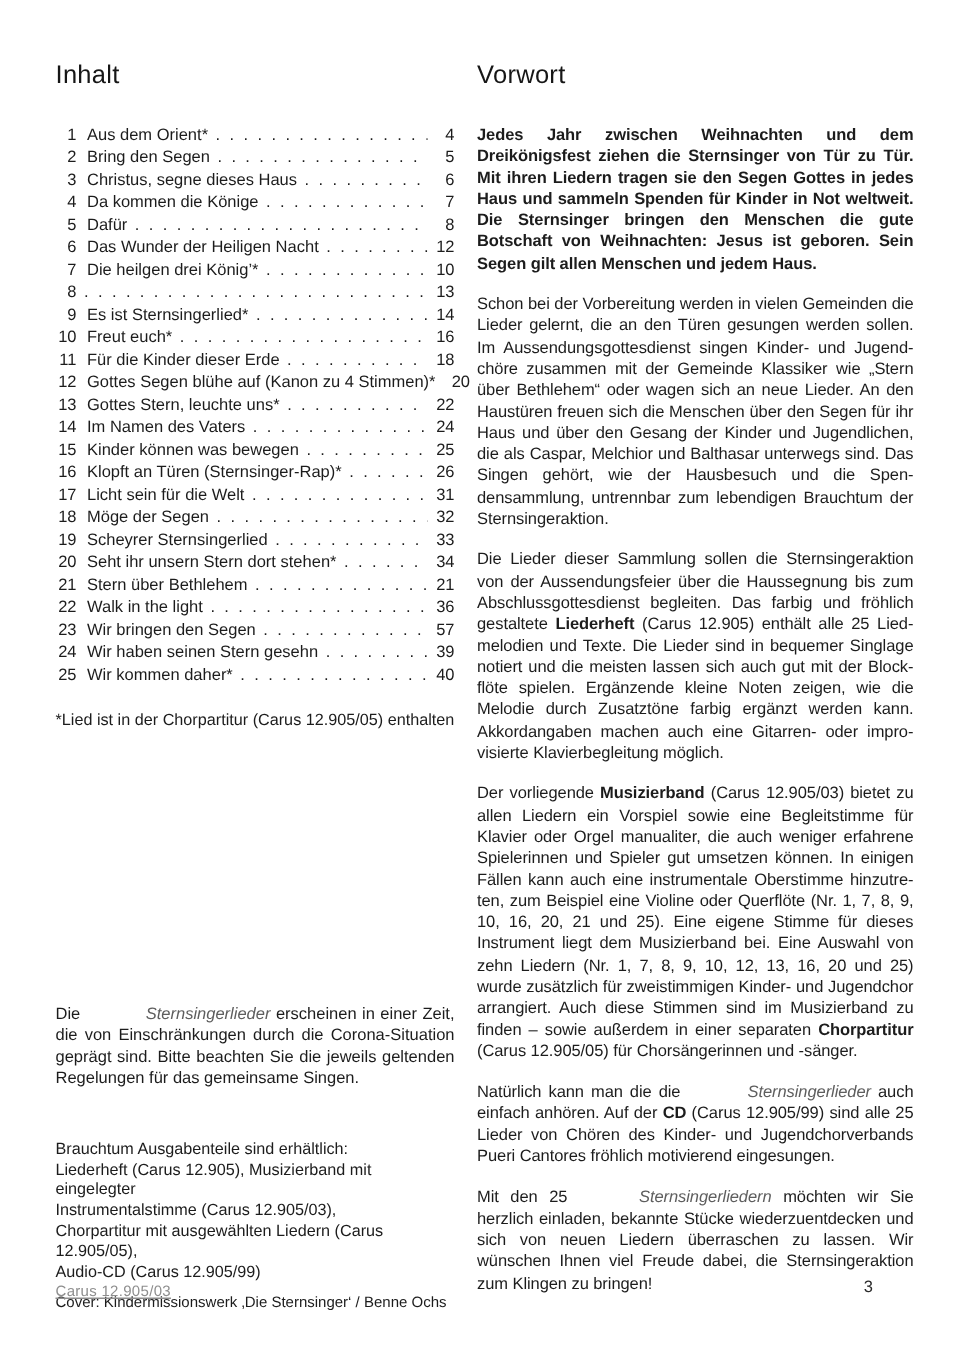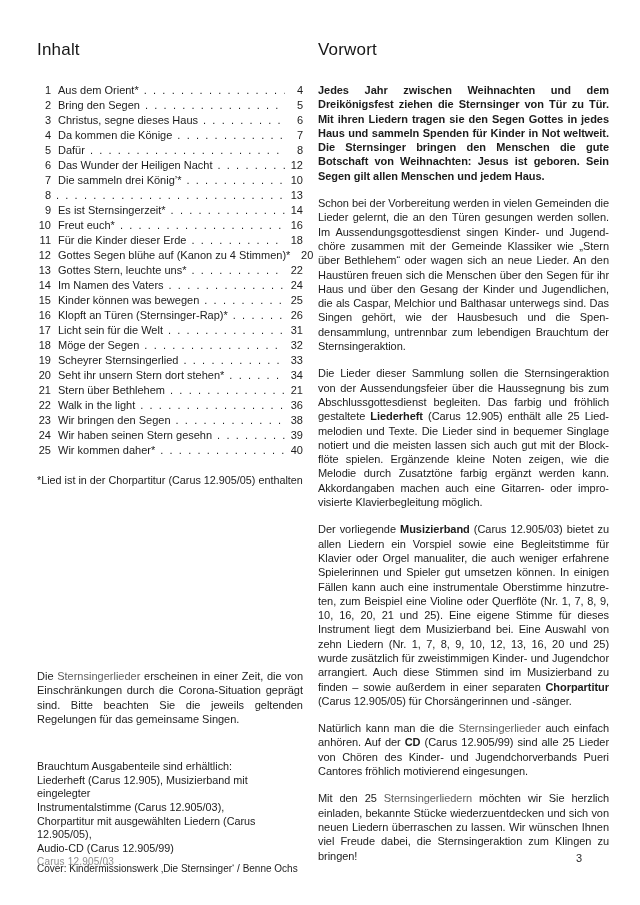--- a/index.html
+++ b/index.html
@@ -40,25 +40,25 @@
   .cover { margin:7px 0 0; font-size:10px; line-height:13.6px; }
 
   
   .body-par {
     margin:13px 0 0; font-size:11px; line-height:14.3px;
     text-align:justify; letter-spacing:-0.05px; hyphens:manual;
   }
   .body-par.first { margin-top:23px;font-weight:bold; }
 
   .seg-b { font-weight:bold; }
-  .seg-i { color:#5e5e5e; }
+  .seg-i { font-style:italic; color:#5e5e5e;margin-left:40px; }
 
   .footer-catalog {
     position:absolute; left:37px; top:856px;
-    font-size:10px; color:#8e8e8e; letter-spacing:.2px;
+    font-size:10px; color:#8e8e8e; letter-spacing:.2px;text-decoration:underline;
   }
   .footer-page {
     position:absolute; left:566px; top:852px; width:16px;
     text-align:right; font-size:11px; color:#2a2a2a;
   }
 </style>
 </head>
 <body>
 
 <div class="page">
@@ -97,32 +97,32 @@
           <span class="toc-page">8</span>
         </div>
         <div class="toc-row">
           <span class="toc-num">6</span>
           <span class="toc-title">Das Wunder der Heiligen Nacht</span>
           <span class="toc-leader"> . . . . . . . . . . . . . . . . . . . . . . . . . . . . . . . . . . . . . . . . . . . . . . . . . . . . . . . . . . . .</span>
           <span class="toc-page">12</span>
         </div>
         <div class="toc-row">
           <span class="toc-num">7</span>
-          <span class="toc-title">Die sammeln drei König’*</span>
+          <span class="toc-title">Die heilgen drei König’*</span>
           <span class="toc-leader"> . . . . . . . . . . . . . . . . . . . . . . . . . . . . . . . . . . . . . . . . . . . . . . . . . . . . . . . . . . . .</span>
           <span class="toc-page">10</span>
         </div>
         <div class="toc-row">
           <span class="toc-num">8</span>
           <span class="toc-leader"> . . . . . . . . . . . . . . . . . . . . . . . . . . . . . . . . . . . . . . . . . . . . . . . . . . . . . . . . . . . .</span>
           <span class="toc-page">13</span>
         </div>
         <div class="toc-row">
           <span class="toc-num">9</span>
-          <span class="toc-title">Es ist Sternsingerzeit*</span>
+          <span class="toc-title">Es ist Sternsingerlied*</span>
           <span class="toc-leader"> . . . . . . . . . . . . . . . . . . . . . . . . . . . . . . . . . . . . . . . . . . . . . . . . . . . . . . . . . . . .</span>
           <span class="toc-page">14</span>
         </div>
         <div class="toc-row">
           <span class="toc-num">10</span>
           <span class="toc-title">Freut euch*</span>
           <span class="toc-leader"> . . . . . . . . . . . . . . . . . . . . . . . . . . . . . . . . . . . . . . . . . . . . . . . . . . . . . . . . . . . .</span>
           <span class="toc-page">16</span>
         </div>
         <div class="toc-row">
@@ -194,21 +194,21 @@
         <div class="toc-row">
           <span class="toc-num">22</span>
           <span class="toc-title">Walk in the light</span>
           <span class="toc-leader"> . . . . . . . . . . . . . . . . . . . . . . . . . . . . . . . . . . . . . . . . . . . . . . . . . . . . . . . . . . . .</span>
           <span class="toc-page">36</span>
         </div>
         <div class="toc-row">
           <span class="toc-num">23</span>
           <span class="toc-title">Wir bringen den Segen</span>
           <span class="toc-leader"> . . . . . . . . . . . . . . . . . . . . . . . . . . . . . . . . . . . . . . . . . . . . . . . . . . . . . . . . . . . .</span>
-          <span class="toc-page">38</span>
+          <span class="toc-page">57</span>
         </div>
         <div class="toc-row">
           <span class="toc-num">24</span>
           <span class="toc-title">Wir haben seinen Stern gesehn</span>
           <span class="toc-leader"> . . . . . . . . . . . . . . . . . . . . . . . . . . . . . . . . . . . . . . . . . . . . . . . . . . . . . . . . . . . .</span>
           <span class="toc-page">39</span>
         </div>
         <div class="toc-row">
           <span class="toc-num">25</span>
           <span class="toc-title">Wir kommen daher*</span>

